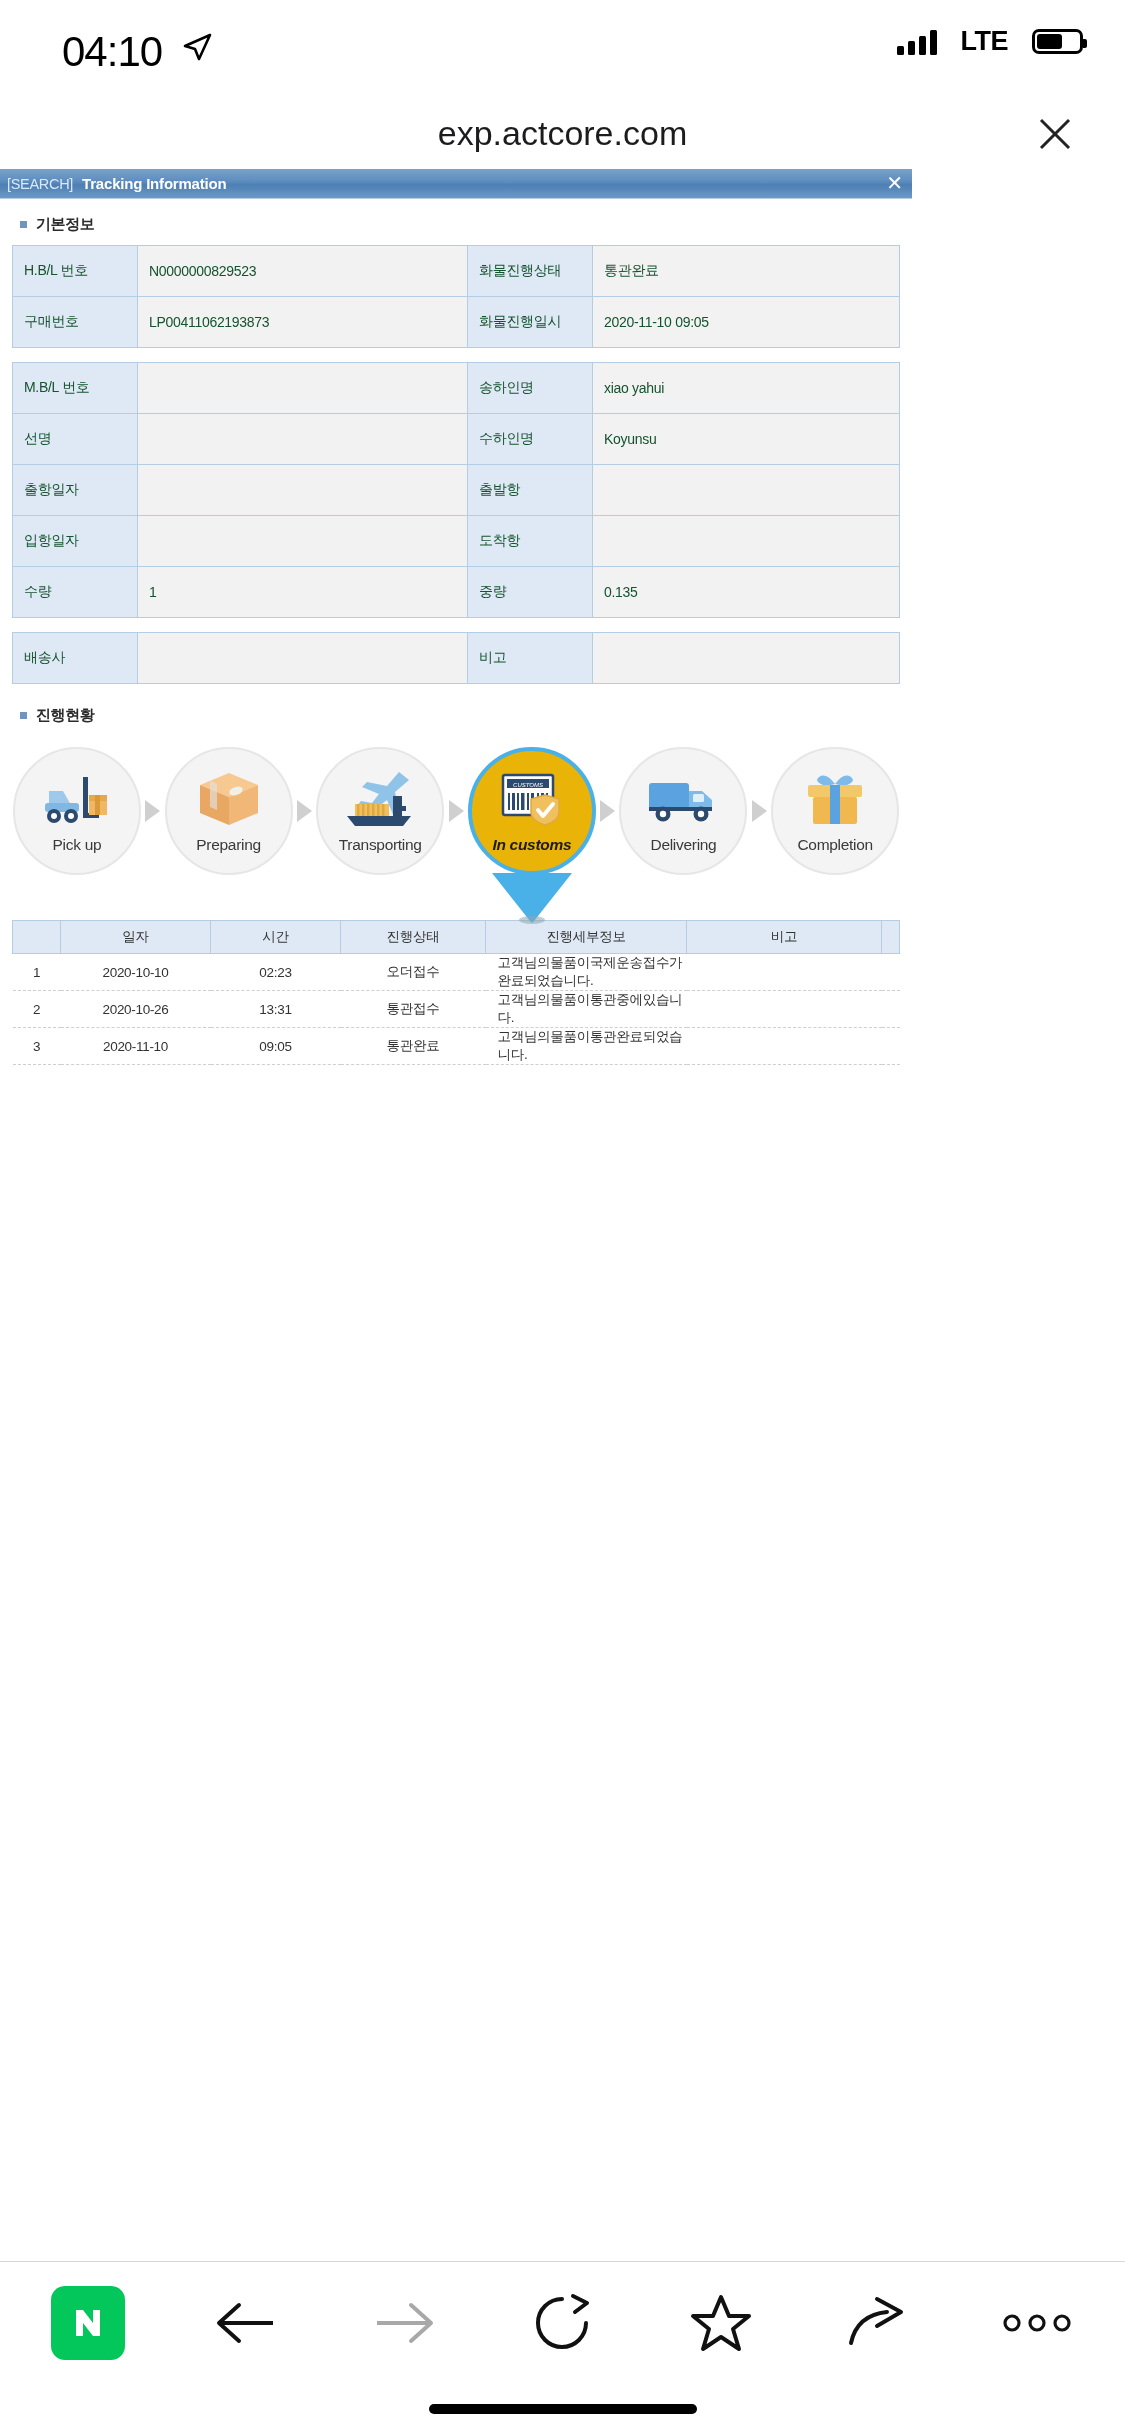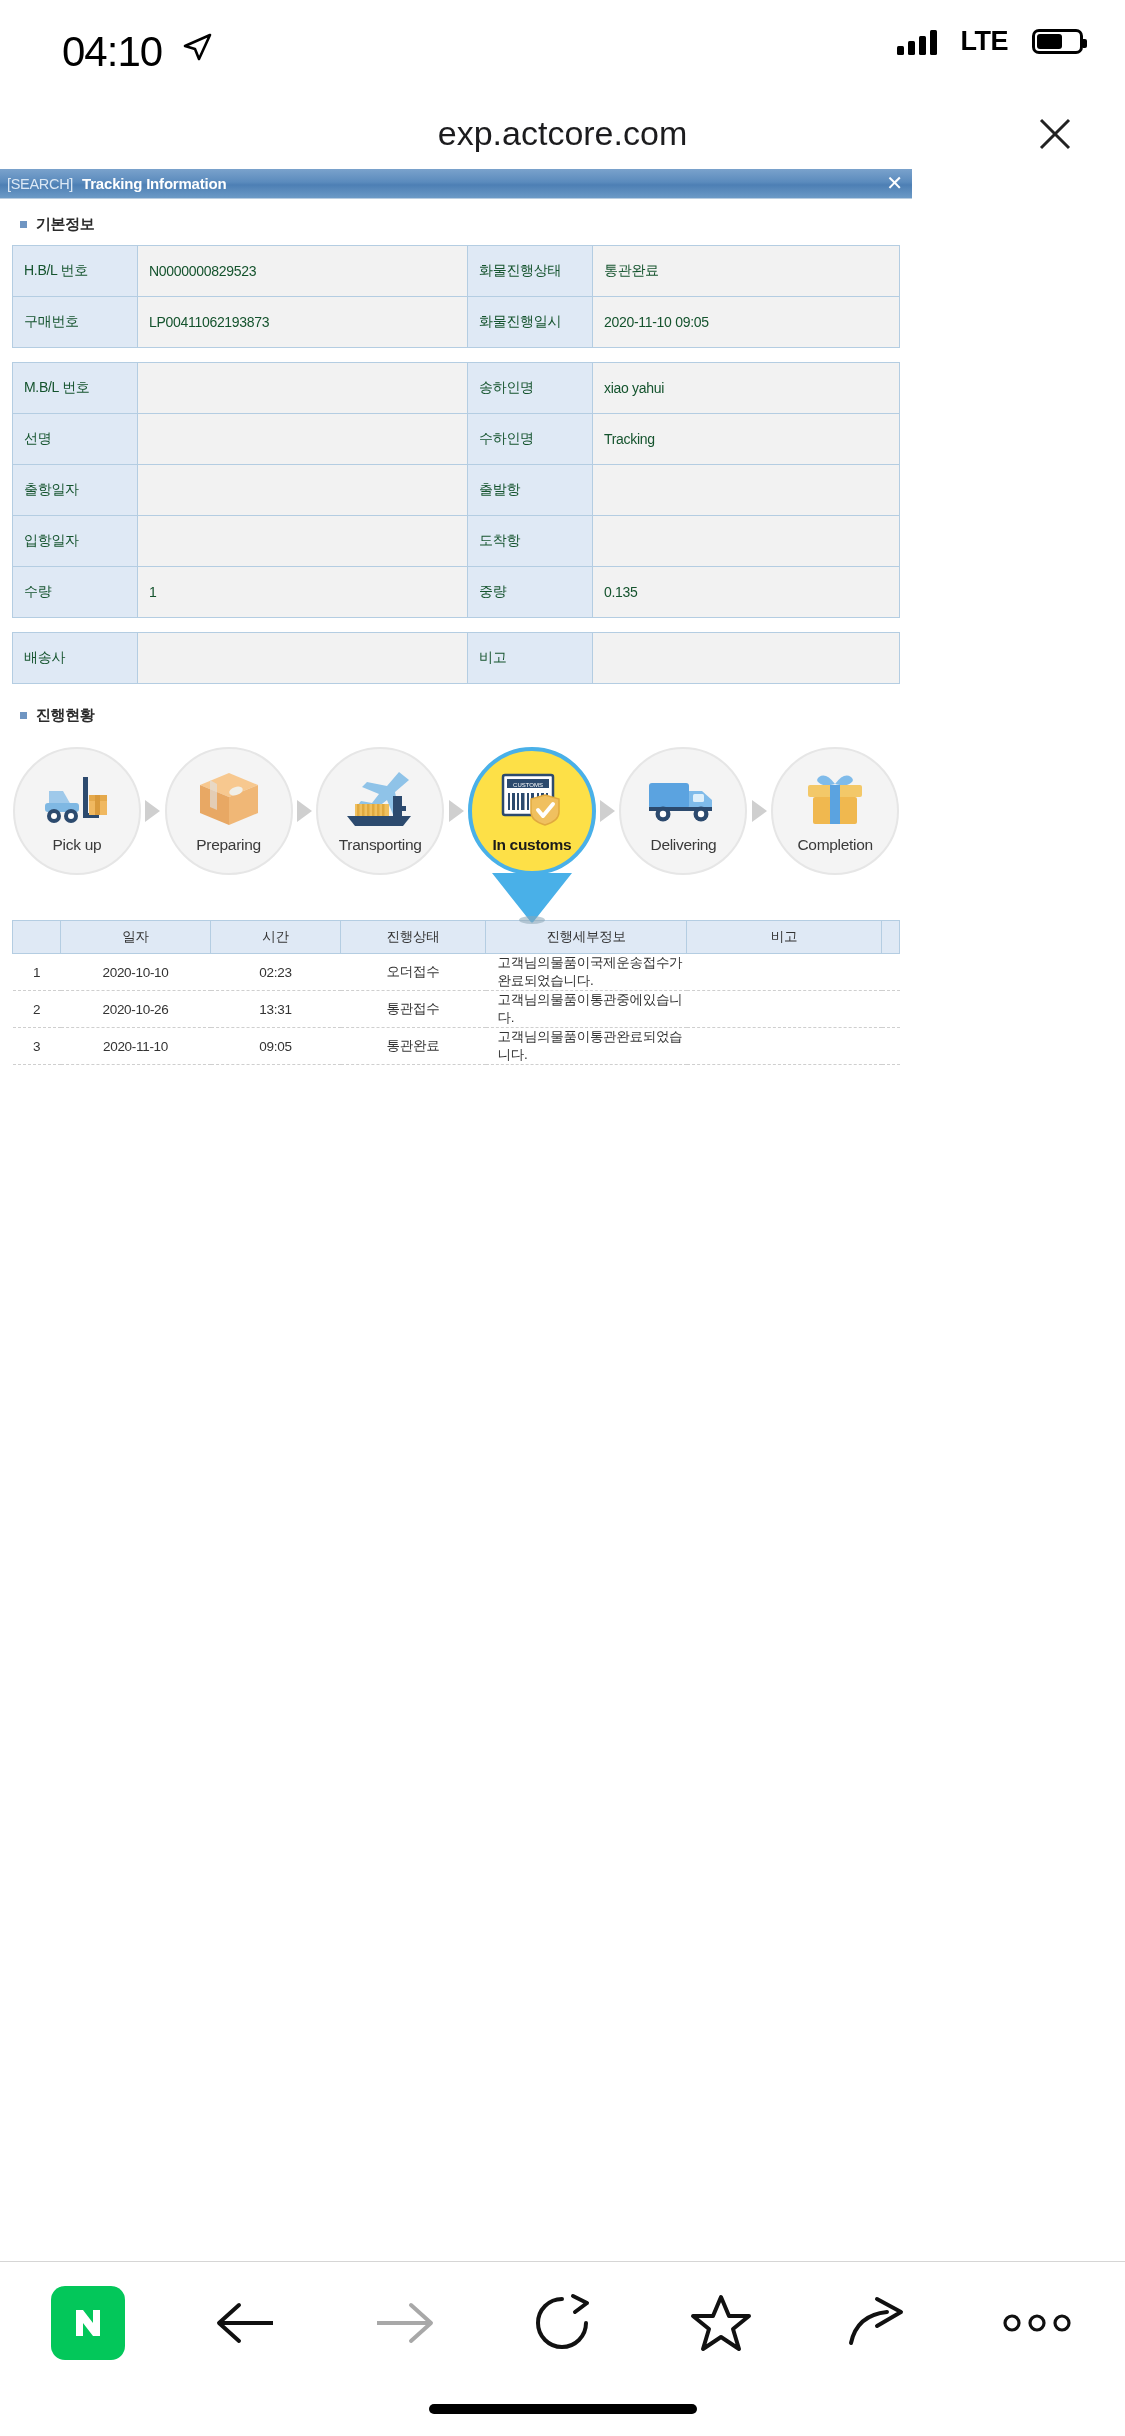--- a/index.html
+++ b/index.html
@@ -49,21 +49,21 @@
   col.c1{width:125px;} col.c2{width:330px;} col.c3{width:125px;} col.c4{width:auto;}
 
   
   .progress { display:flex; align-items:flex-start; justify-content:flex-start; margin:22px 0 6px 0; height:165px; }
   .pstep { width:143px; display:flex; flex-direction:column; align-items:center; position:relative; }
   .circle { width:128px; height:128px; border-radius:50%; background:#f4f4f4; border:2px solid #e6e6e6;
             display:flex; flex-direction:column; align-items:center; justify-content:center; }
   .circle .ico { height:60px; display:flex; align-items:center; justify-content:center; }
   .circle .ico svg { display:block; }
   .pname { font-size:15.5px; color:#3a3a3a; margin-top:7px; letter-spacing:-0.3px; }
-  .pstep.active .circle { background:#fde047; border:4px solid #49b0e8; }
+  .pstep.active .circle { background:#eab308; border:4px solid #49b0e8;font-style:italic; }
   .pstep.active .pname { font-weight:bold; color:#1b1b1b; }
   .pin-tail { position:absolute; left:50%; transform:translateX(-50%); top:124px; width:84px; height:54px; }
   .arrow { width:24px; height:128px; display:flex; align-items:center; justify-content:center; }
   .arrow span { width:0; height:0; border-left:15px solid #cfcfcf; border-top:11px solid transparent; border-bottom:11px solid transparent; }
 
   
   table.hist { width:100%; border-collapse:collapse; margin-top:8px; table-layout:fixed; }
   table.hist th { background:#dfe9f5; border:1px solid #b4cde2; height:33px; font-size:13.5px;
                   font-weight:normal; color:#333; letter-spacing:-0.3px; }
   table.hist td { border-bottom:1px dashed #cfcfcf; height:31px; font-size:13.5px; color:#333;
@@ -162,21 +162,21 @@
         <tr>
           <td class="lbl">M.B/L 번호</td>
           <td class="val"></td>
           <td class="lbl">송하인명</td>
           <td class="val">xiao yahui</td>
         </tr>
         <tr>
           <td class="lbl">선명</td>
           <td class="val"></td>
           <td class="lbl">수하인명</td>
-          <td class="val">Tracking</td>
+          <td class="val">Koyunsu</td>
         </tr>
         <tr>
           <td class="lbl">출항일자</td>
           <td class="val"></td>
           <td class="lbl">출발항</td>
           <td class="val"></td>
         </tr>
         <tr>
           <td class="lbl">입항일자</td>
           <td class="val"></td>

